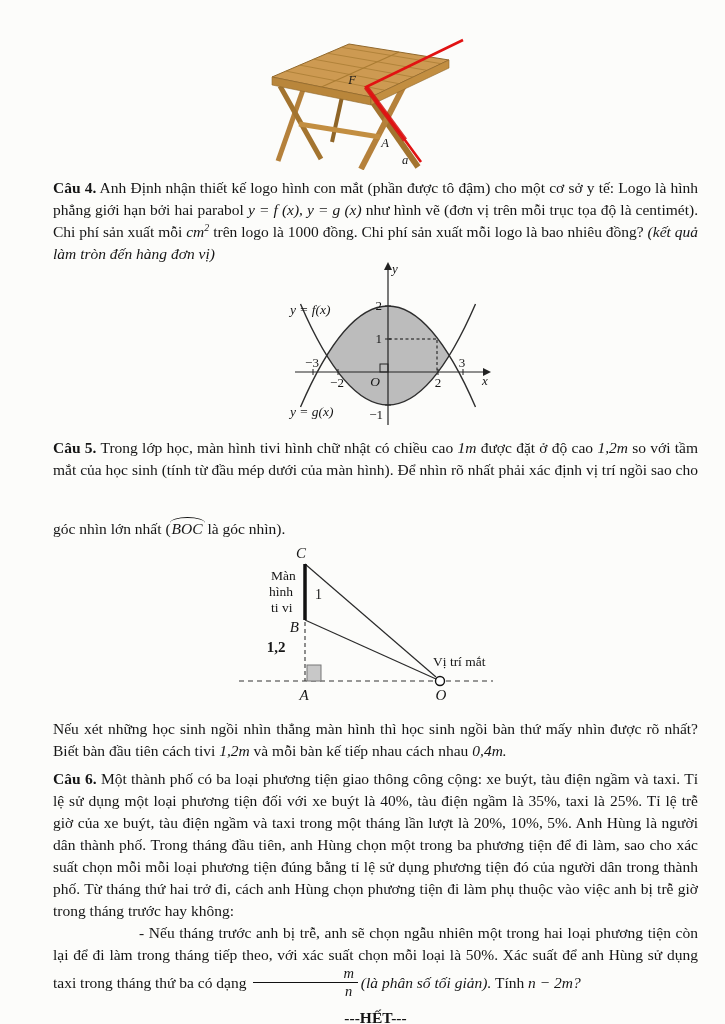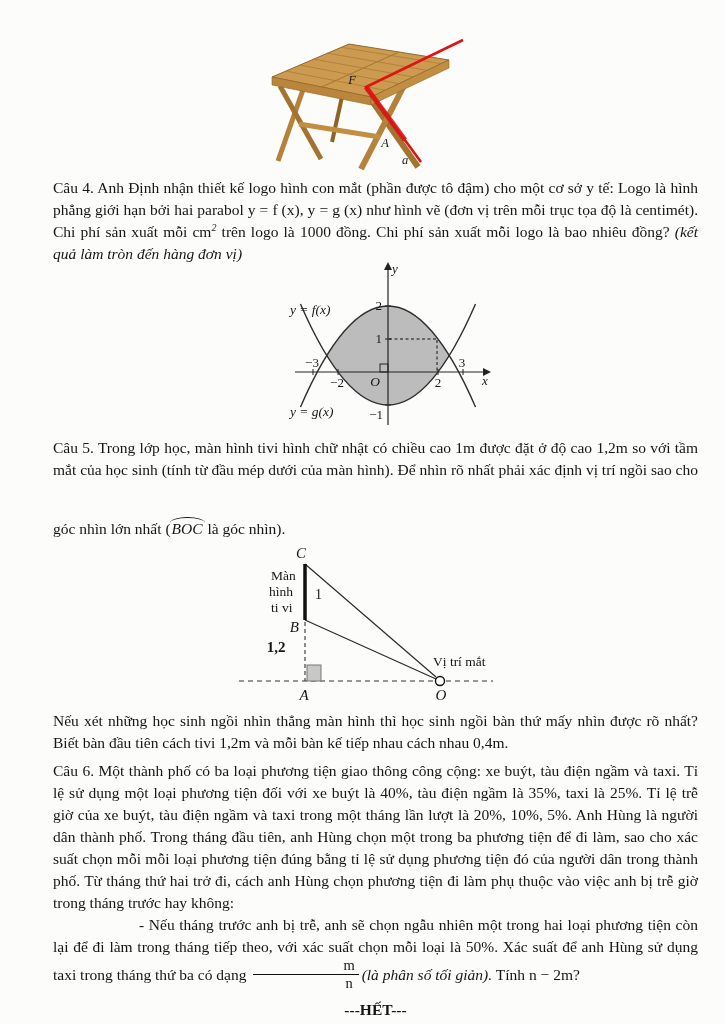--- a/index.html
+++ b/index.html
@@ -9,22 +9,22 @@
     color:#151515;
     font-family:"Liberation Serif","DejaVu Serif",serif;
     overflow:hidden;
   }
   .page {
     box-sizing:border-box;
     width:725px; height:1024px;
     padding:20px 27px 0 53px;
   }
   p { margin:0; font-size:15.5px; line-height:22px; text-align:justify; }
-  .blabel { font-weight:normal; }
-  .mathit { }
+  .blabel { font-weight:bold; }
+  .mathit { font-style:italic; }
   .it { font-style:italic; }
   sup.m { font-size:10px; font-style:italic; line-height:0; }
   .indent { text-indent:86px; }
   .arc { font-style:italic; position:relative; padding:0 1px; display:inline-block; line-height:1;margin-top:40px; }
   .arc::before {
     content:""; position:absolute; left:-1px; right:-1px; top:-4px; height:5px;
     border-top:1.4px solid #111;
     border-radius:50% 50% 0 0 / 100% 100% 0 0;
   }
   figure { margin:0; padding:0; }
@@ -34,21 +34,21 @@
     line-height:1.05; font-size:14.5px; margin:0 3px 4px 3px;
   }
   .frac .num { display:block; border-bottom:1.2px solid #111; padding:0 4px 1px; }
   .frac .den { display:block; padding-top:1px; }
   .het { text-align:center; font-weight:bold; margin-top:4px; }
   .fig-table { margin-left:200px; }
   .fig-graph { margin:-8px 0 0 232px; }
   .fig-tv { margin:2px 0 0 178px; }
   .q4 { margin-top:3px; }
   .q5 { margin-top:4px; }
-  .after-tv { margin-top:2px; }
+  .after-tv { margin-top:10px; }
   .q6 { margin-top:6px; }
 </style>
 </head>
 <body>
 
 <div class="page">
 
   <figure class="fig-table">
     <svg width="247" height="150" viewBox="0 0 247 150">
       <g>

